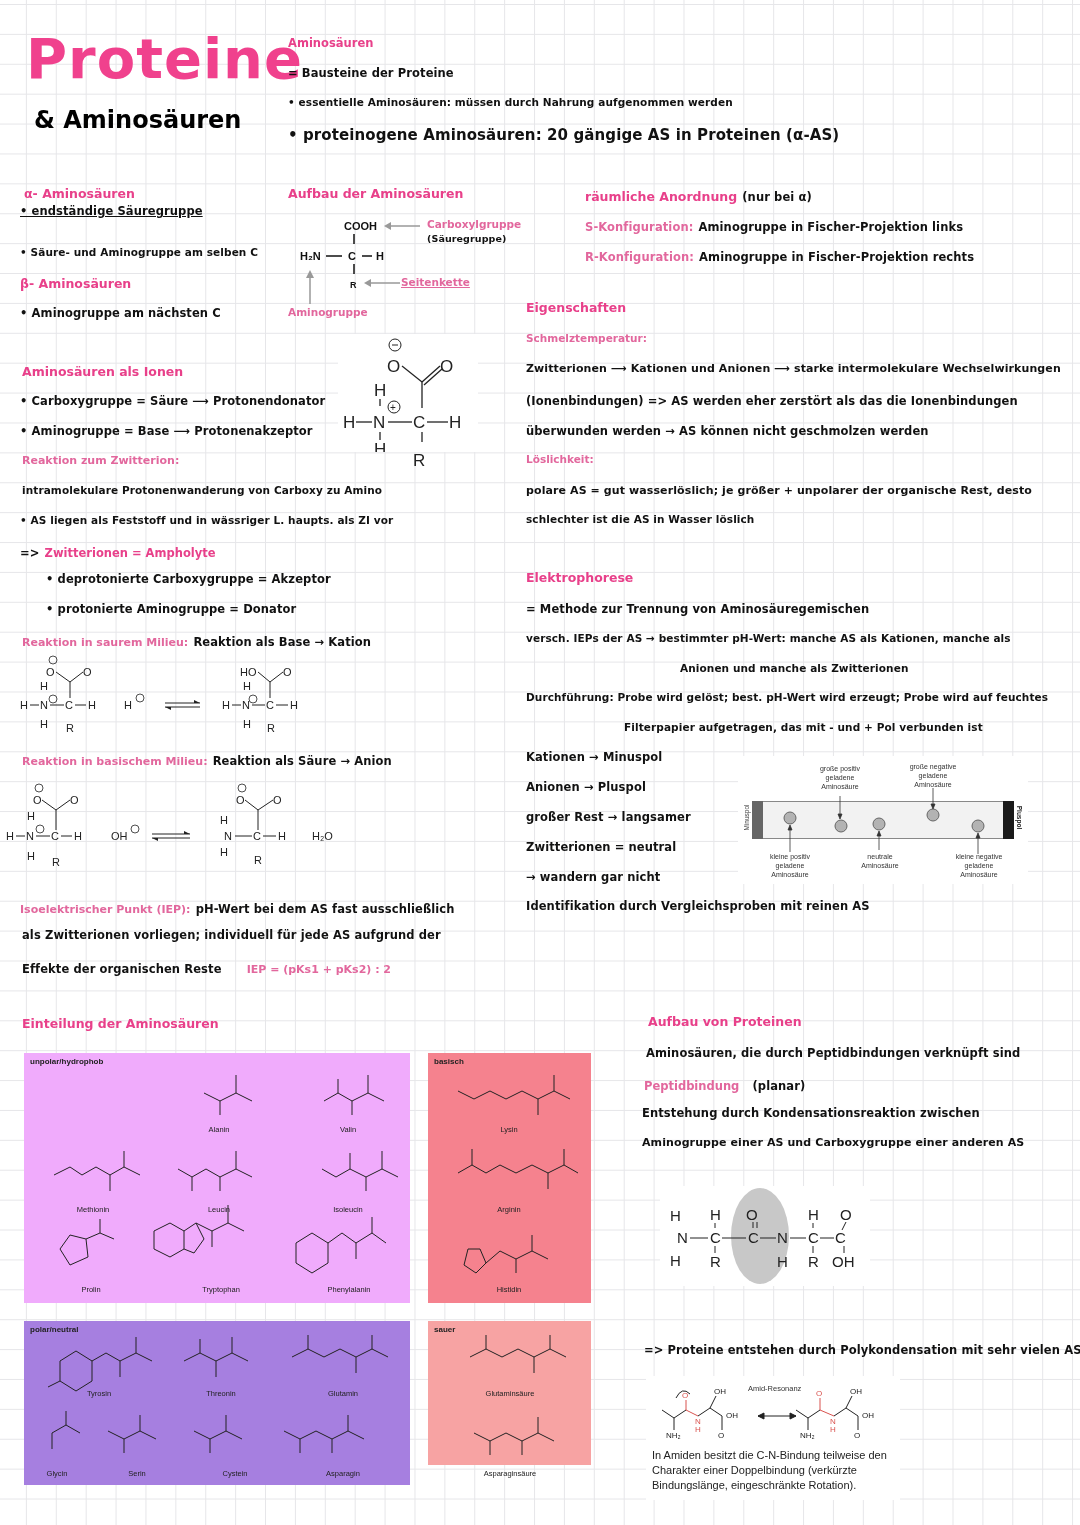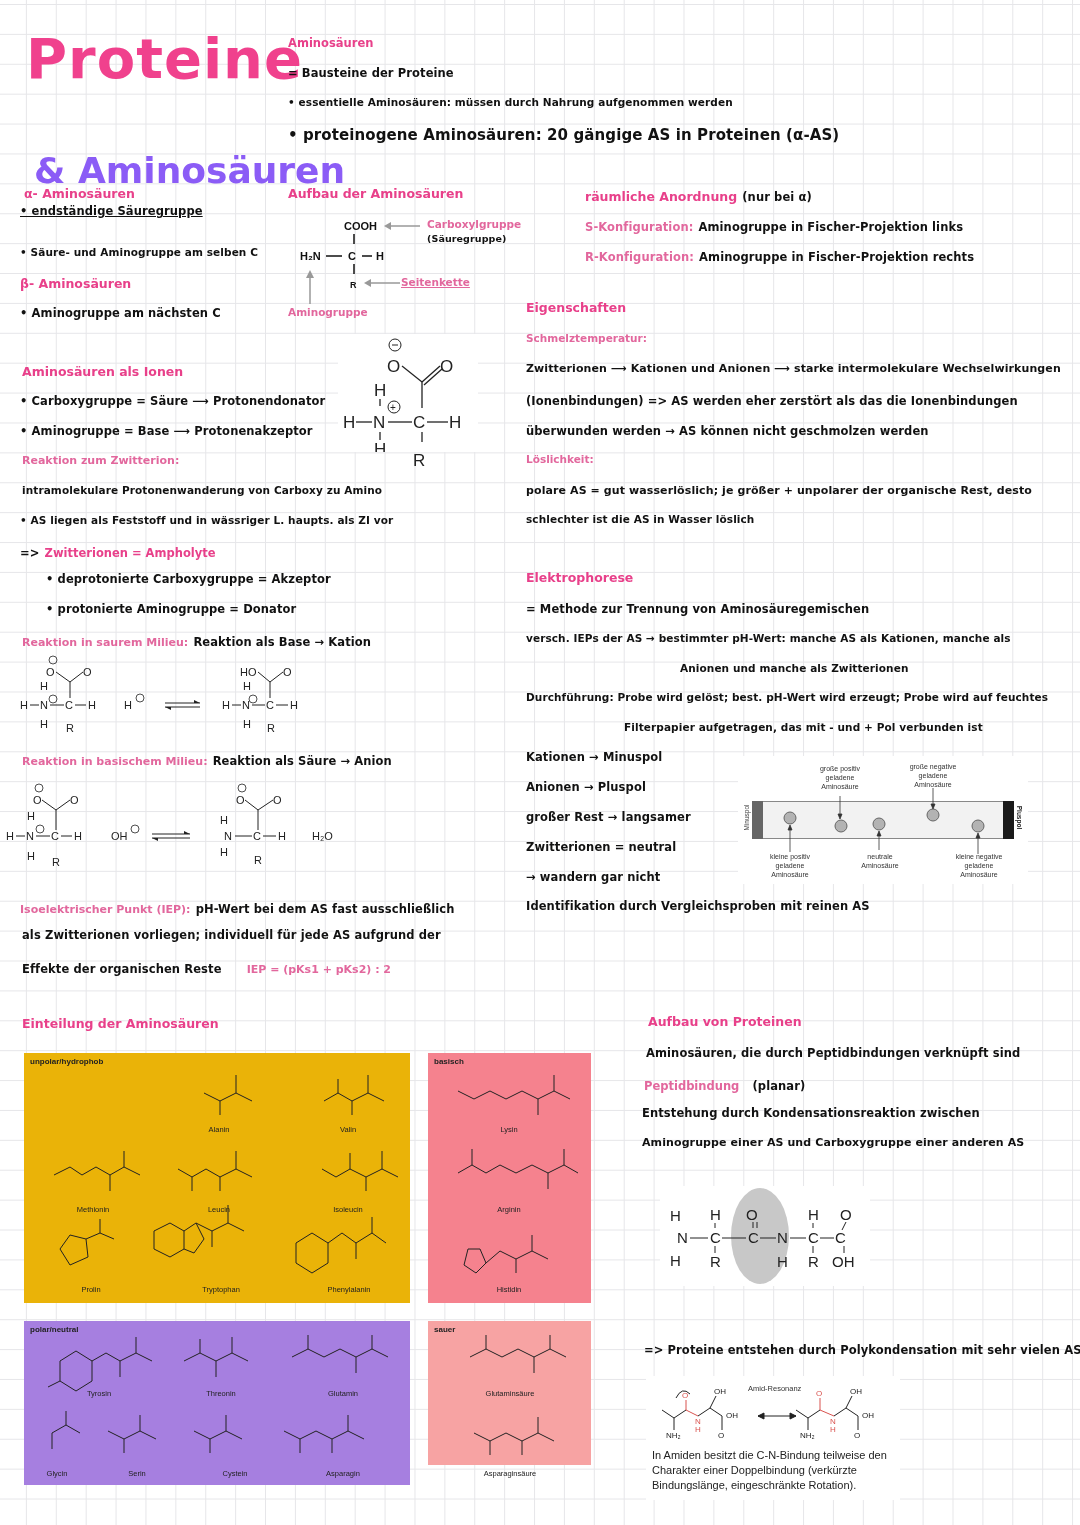--- a/index.html
+++ b/index.html
@@ -12,21 +12,21 @@
     background-size:29.9px 29.9px;
     background-position:-4px 4px;
     font-family:"DejaVu Sans",sans-serif;
     color:#111;
   }
   .abs{position:absolute;white-space:nowrap;}
   .t{font-size:11.5px;font-weight:bold;letter-spacing:0.1px;}
   .lpink{color:#e2679d;font-weight:normal;}
   .h{font-size:12.5px;font-weight:bold;color:#e8408a;}
   .title1{font-family:"DejaVu Sans",sans-serif;font-size:56px;font-weight:bold;color:#f0418d;letter-spacing:1px;}
-  .title2{font-family:"DejaVu Sans",sans-serif;font-size:36px;font-weight:bold;color:#8b5cf6;margin-top:44px;}
+  .title2{font-family:"DejaVu Sans",sans-serif;font-size:24px;font-weight:bold;color:#000000;}
   svg text{font-family:"Liberation Sans",sans-serif;}
   .panel{position:absolute;}
   .panel-label{position:absolute;left:6px;top:4px;font-family:"Liberation Sans",sans-serif;font-size:8px;font-weight:bold;color:#222;}
   .aa{position:absolute;font-family:"Liberation Sans",sans-serif;font-size:7.5px;color:#222;text-align:center;width:90px;}
   .note{font-family:"Liberation Sans",sans-serif;font-size:11px;color:#222;line-height:15px;white-space:normal;}
   .ep{font-family:"Liberation Sans",sans-serif;font-size:7px;color:#333;text-align:center;line-height:9px;white-space:normal;}
 </style>
 </head>
 <body>
 
@@ -295,21 +295,21 @@
     <div class="ep" style="position:absolute;left:72px;top:8px;width:60px;">große positiv geladene Aminosäure</div>
     <div class="ep" style="position:absolute;left:165px;top:6px;width:60px;">große negative geladene Aminosäure</div>
     <div class="ep" style="position:absolute;left:22px;top:96px;width:60px;">kleine positiv geladene Aminosäure</div>
     <div class="ep" style="position:absolute;left:112px;top:96px;width:60px;">neutrale Aminosäure</div>
     <div class="ep" style="position:absolute;left:210px;top:96px;width:62px;">kleine negative geladene Aminosäure</div>
   </div>
 </div>
 
 <div class="abs h" style="left:22px;top:1016px;">Einteilung der Aminosäuren</div>
 
-<div class="panel" style="left:24px;top:1053px;width:386px;height:250px;background:#eab308;">
+<div class="panel" style="left:24px;top:1053px;width:386px;height:250px;background:#f0abfc;">
   <div class="panel-label">unpolar/hydrophob</div>
   <svg style="position:absolute;left:0;top:0;" width="386" height="250">
     <g stroke="#222" stroke-width="1" fill="none">
 
       <polyline points="180,40 196,48 212,40 228,48"></polyline>
         <line x1="212" y1="40" x2="212" y2="22"></line>
         <line x1="196" y1="48" x2="196" y2="62"></line>
 
       <polyline points="300,48 314,40 328,48 344,40 360,48"></polyline>
         <line x1="314" y1="40" x2="314" y2="26"></line>

